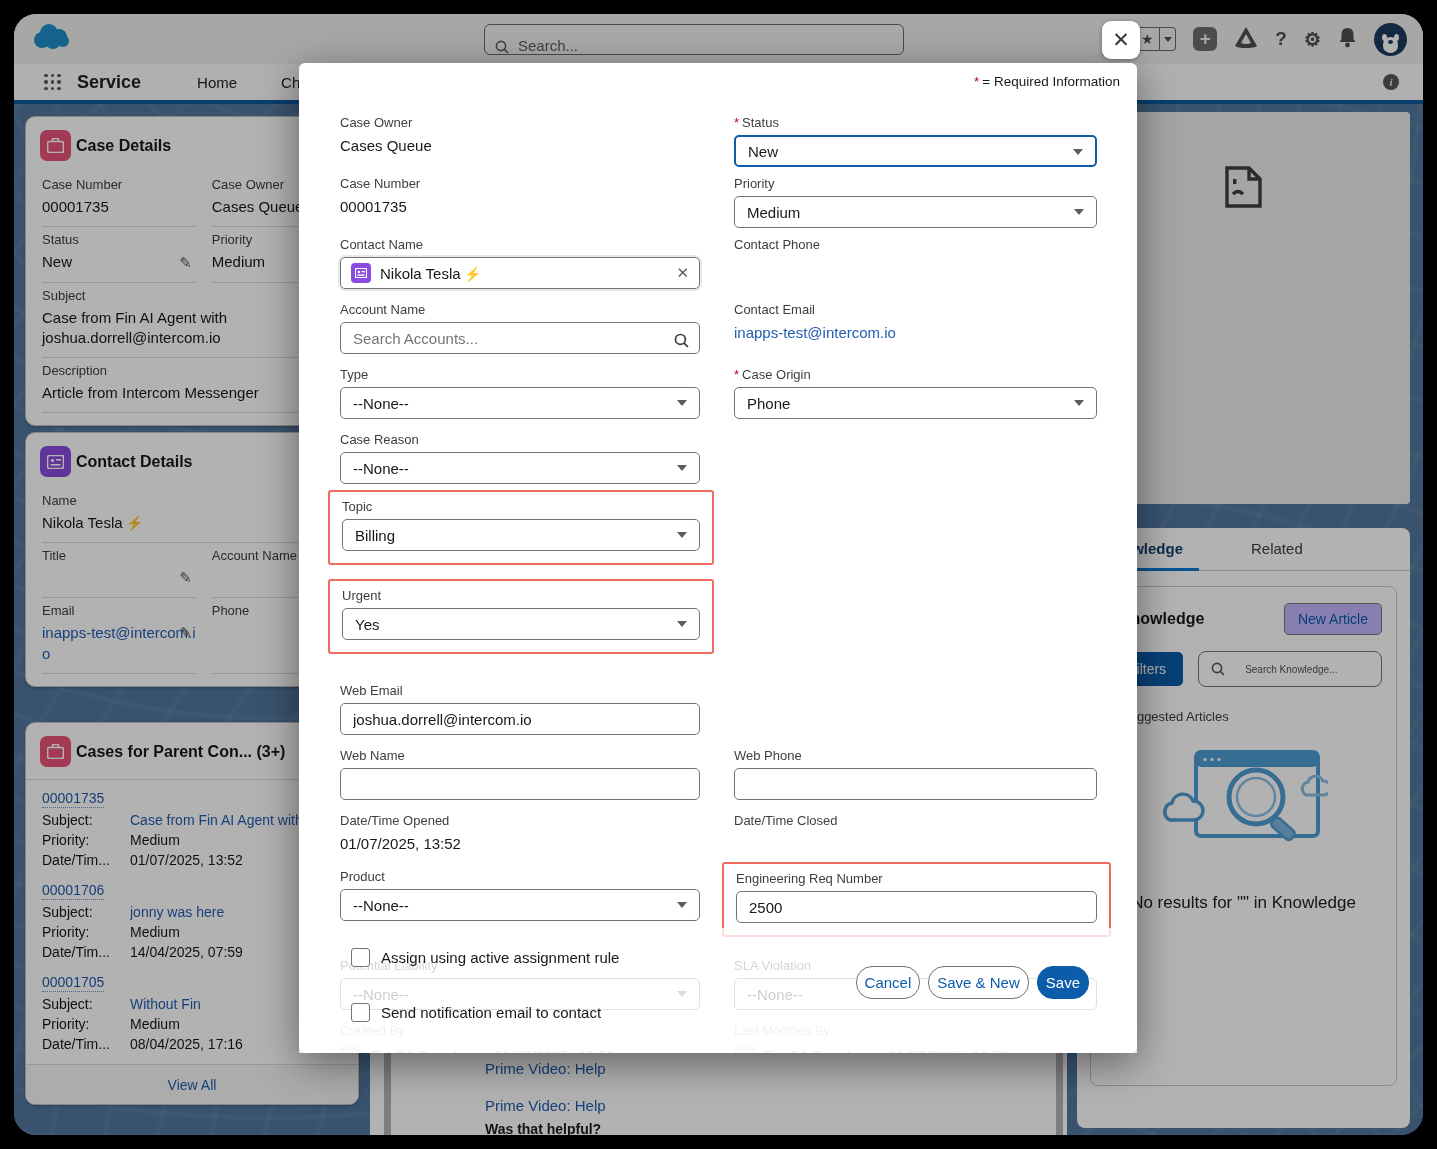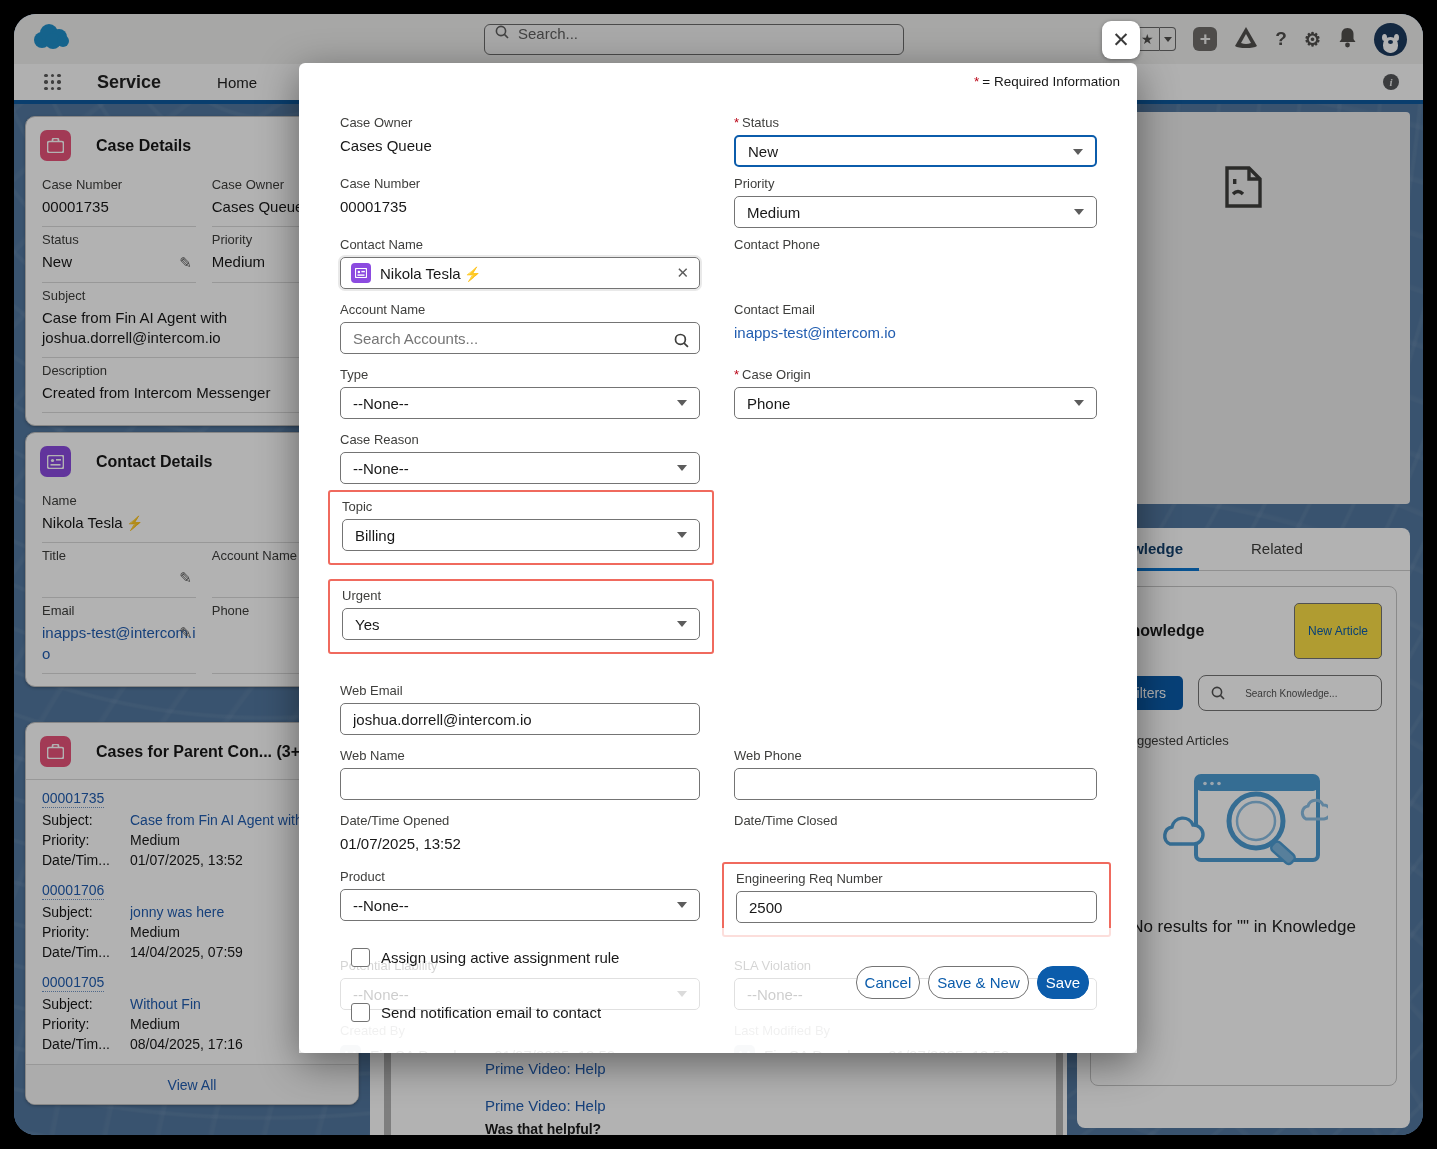--- a/index.html
+++ b/index.html
@@ -1,46 +1,46 @@
 <!DOCTYPE html>
 <html><head>
 <meta charset="utf-8">
 <style>
   html,body{margin:0;padding:0;}
   body{width:1437px;height:1149px;background:#000;position:relative;font-family:"Liberation Sans",sans-serif;overflow:hidden;}
   .window{position:absolute;left:14px;top:14px;width:1409px;height:1121px;border-radius:22px;overflow:hidden;background:#52779f;}
   
   .topbar{position:absolute;top:0;left:0;right:0;height:50px;background:#efefee;}
   .sf-logo{position:absolute;left:16px;top:8px;}
-  .search-global{position:absolute;left:470px;top:10px;width:398px;height:29px;border:1px solid #6b6b6b;border-radius:6px;background:#f2f2f2;display:flex;align-items:flex-start;padding:0 10px;gap:9px;color:#5f5f5f;font-size:15px;}
+  .search-global{position:absolute;left:470px;top:10px;width:398px;height:29px;border:1px solid #6b6b6b;border-radius:6px;background:#f2f2f2;display:flex;align-items:flex-end;padding:0 10px;gap:9px;color:#5f5f5f;font-size:15px;}
   .global-actions{position:absolute;right:16px;top:7px;display:flex;align-items:center;gap:17px;height:36px;}
   .fav-combo{display:flex;}
   .fav-main{width:24px;height:22px;border:1px solid #6b6b6b;border-radius:4px 0 0 4px;display:flex;align-items:center;justify-content:center;font-size:14px;color:#514f4d;background:#efefee;}
   .fav-caret{width:15px;height:22px;border:1px solid #6b6b6b;border-left:none;border-radius:0 4px 4px 0;display:flex;align-items:center;justify-content:center;background:#efefee;}
   .caret-down{width:0;height:0;border-left:4px solid transparent;border-right:4px solid transparent;border-top:5px solid #514f4d;}
   .ga-plus{width:24px;height:24px;border-radius:6px;background:#706e6b;color:#efefee;font-size:19px;display:flex;align-items:center;justify-content:center;font-weight:bold;}
   .ga-glyph{font-size:19px;color:#514f4d;font-weight:bold;}
   .avatar{width:33px;height:33px;border-radius:50%;background:#1c3a5e;position:relative;overflow:hidden;}
   .avatar .eye{position:absolute;top:11px;width:5px;height:7px;border-radius:50%;background:#fff;}
   .avatar .snout{position:absolute;left:9px;top:14px;width:15px;height:16px;border-radius:50% 50% 46% 46%;background:#fff;}
   .avatar .nose{position:absolute;left:14px;top:17px;width:5px;height:4px;border-radius:50%;background:#1c3a5e;}
   
   .navbar{position:absolute;top:50px;left:0;right:0;height:36px;background:#fdfdfd;border-bottom:4px solid #0d5a9e;display:flex;align-items:center;}
   .waffle{margin-left:30px;width:17px;height:17px;display:grid;grid-template-columns:repeat(3,1fr);gap:3px;}
   .waffle i{width:3.5px;height:3.5px;border-radius:50%;background:#5c5c5c;}
-  .appname{margin-left:36px;font-size:18px;font-weight:bold;color:#222;}
+  .appname{margin-left:16px;font-size:18px;font-weight:bold;color:#222;}
   .navtabs{display:flex;margin-left:56px;gap:44px;font-size:15px;color:#222;}
   .info-badge{position:absolute;right:24px;top:10px;width:16px;height:16px;border-radius:50%;background:#55575a;color:#e8e8e8;font-size:11px;font-style:italic;font-weight:bold;display:flex;align-items:center;justify-content:center;font-family:"Liberation Serif",serif;}
   
   .workspace{position:absolute;top:90px;left:0;right:0;bottom:0;background-color:#52779f;
     background-image:repeating-radial-gradient(circle at 18% -10%, transparent 0 34px, rgba(255,255,255,.05) 36px 38px, transparent 40px),
                      repeating-radial-gradient(circle at 75% 118%, transparent 0 44px, rgba(255,255,255,.045) 46px 48px, transparent 52px);}
   
   .card{position:absolute;left:11px;width:332px;background:#fff;border-radius:10px;border:1px solid #c2c2c2;box-shadow:0 1px 3px rgba(0,0,0,.25);overflow:hidden;}
-  .card-head{display:flex;align-items:center;gap:25px;padding:13px 14px 9px;font-weight:bold;font-size:16px;color:#181818;}
+  .card-head{display:flex;align-items:center;gap:5px;padding:13px 14px 9px;font-weight:bold;font-size:16px;color:#181818;}
   .entity-icon{width:31px;height:31px;border-radius:7px;display:flex;align-items:center;justify-content:center;flex:0 0 auto;}
   .icon-case{background:#e8537a;}
   .icon-contact{background:#8c4be0;}
   .fgrid{display:grid;grid-template-columns:1.18fr 1fr;column-gap:16px;padding:2px 16px 12px;}
   .fcell{border-bottom:1px solid #dadada;padding:5px 0 9px;position:relative;min-height:40px;}
   .fcell.full{grid-column:1 / 3;}
   .flabel{font-size:13px;color:#3e3e3c;}
   .fvalue{font-size:15px;color:#181818;margin-top:5px;min-height:18px;line-height:1.35;word-break:break-word;}
   .pencil{position:absolute;right:4px;bottom:10px;color:#5c5c5c;font-size:15px;}
   .linktext{color:#215db0;}
@@ -62,21 +62,21 @@
   .preview-panel{position:absolute;left:1063px;top:8px;width:333px;height:392px;background:#ececec;border-radius:4px;}
   .sad-doc{display:block;margin:54px auto 0;}
   .knowledge-panel{position:absolute;left:1063px;top:424px;width:333px;height:600px;background:#fff;border-radius:8px;}
   .k-tabs{position:relative;display:flex;padding:12px 0 0 26px;height:30px;border-bottom:1px solid #cfcfcf;font-size:15px;}
   .k-tab-active{font-weight:bold;color:#14416e;}
   .k-tab{color:#3e3e3c;margin-left:68px;}
   .k-underline{position:absolute;left:10px;bottom:-1px;width:112px;height:3px;background:#0b76d0;}
   .k-card{position:absolute;left:13px;right:13px;top:58px;height:498px;border:1px solid #c6c6c6;border-radius:8px;background:#fff;}
   .k-head{display:flex;justify-content:space-between;align-items:center;padding:16px 14px 12px 28px;}
   .k-title{font-weight:bold;font-size:16px;color:#181818;}
-  .btn-outline{border:1px solid #747474;background:#fde047;color:#0b5cab;font-size:12px;border-radius:5px;padding:20px 13px;font-family:inherit;}
+  .btn-outline{border:1px solid #747474;background:#c4b5fd;color:#0b5cab;font-size:14px;border-radius:5px;padding:7px 13px;font-family:inherit;}
   .k-controls{display:flex;gap:15px;padding:4px 14px 0 20px;align-items:center;}
   .btn-filters{background:#0b5cab;color:#fff;border-radius:5px;padding:9px 17px;font-size:14px;border:none;font-family:inherit;}
   .k-search{flex:1;height:34px;border:1px solid #747474;border-radius:8px;display:flex;align-items:center;gap:20px;padding:0 12px;color:#545454;font-size:10px;white-space:nowrap;overflow:hidden;}
   .k-suggested{padding:22px 16px 0 30px;font-size:13px;color:#3e3e3c;}
   .k-illo{display:block;margin:26px auto 0;}
   .k-nores{margin-top:30px;text-align:center;font-size:17px;color:#222;line-height:1.5;padding:0 40px;}
   
   .dim{position:absolute;inset:0;background:rgba(0,0,0,.30);z-index:40;}
   
   .modal{position:absolute;left:285px;top:49px;width:838px;height:990px;background:#fff;z-index:50;border-radius:6px;box-shadow:0 10px 40px rgba(0,0,0,.45);}
@@ -215,21 +215,21 @@
         <div class="fcell">
           <div class="flabel">Priority</div>
           <div class="fvalue">Medium</div>
         </div>
         <div class="fcell full">
           <div class="flabel">Subject</div>
           <div class="fvalue">Case from Fin AI Agent with joshua.dorrell@intercom.io</div>
         </div>
         <div class="fcell full">
           <div class="flabel">Description</div>
-          <div class="fvalue">Created from Intercom Messenger</div>
+          <div class="fvalue">Article from Intercom Messenger</div>
         </div>
       </div>
     </div>
 
     <div class="card" style="top:328px;">
       <div class="card-head">
         <span class="entity-icon icon-contact">
           <svg width="17" height="14" viewBox="0 0 17 14">
               <rect x="0.5" y="0.5" width="16" height="13" rx="2" fill="none" stroke="#fff" stroke-width="1.7"></rect>
               <circle cx="5.5" cy="5.5" r="1.6" fill="#fff"></circle>

